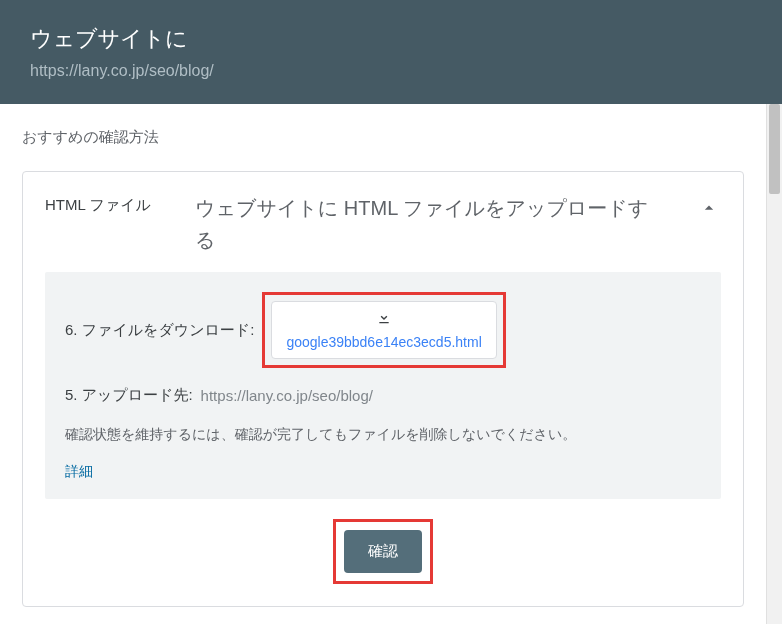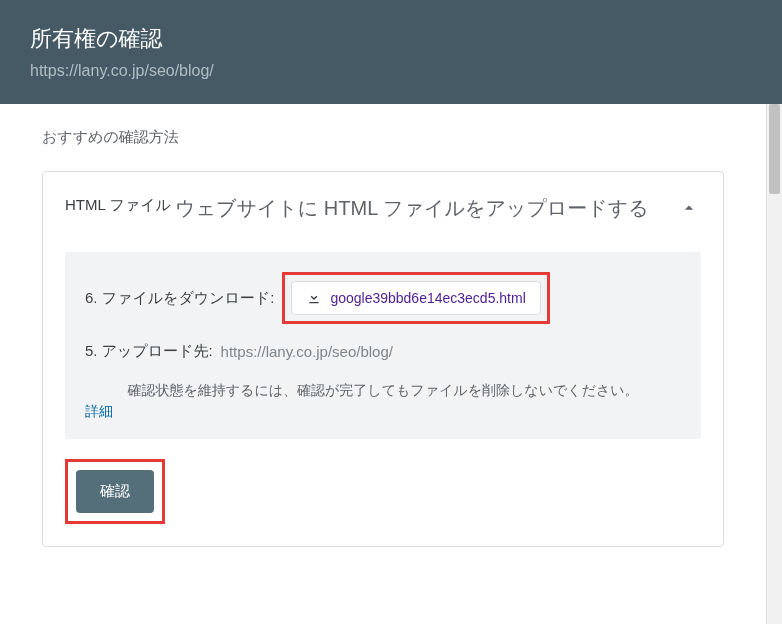--- a/index.html
+++ b/index.html
@@ -23,21 +23,21 @@
     .header-url {
       font-size: 16px;
       color: #b0bec5;
     }
     .content-wrap {
       display: flex;
       height: calc(100% - 106px);
     }
     .content {
       flex: 1;
-      padding: 24px 42px;
+      padding: 24px 22px;
     }
     .scrollbar-track {
       width: 16px;
       background: #f1f1f1;
       position: relative;
       border-left: 1px solid #e0e0e0;
     }
     .scrollbar-thumb {
       position: absolute;
       top: 0;
@@ -53,21 +53,22 @@
       margin-bottom: 24px;
     }
     .card {
       border: 1px solid #dadce0;
       border-radius: 4px;
       padding: 20px 22px 22px 22px;
     }
     .card-head {
       display: flex;
       align-items: flex-start;
-      margin-bottom: 28px;
+      gap: 40px;
+      margin-bottom: 16px;
     }
     .card-head-left {
       font-size: 15px;
       color: #3c4043;
       min-width: 110px;
       padding-top: 4px;
     }
     .card-head-desc {
       font-size: 20px;
       color: #5f6368;
@@ -105,42 +106,43 @@
       border: 3px solid #e53935;
       padding: 6px;
       display: inline-block;
     }
     .download-btn {
       background: #fff;
       border: 1px solid #dadce0;
       border-radius: 4px;
       padding: 8px 14px;
       font-size: 14px;
-      color: #4c1d95;
+      color: #3b82f6;
       display: inline-flex;
       align-items: center;
       gap: 8px;
       cursor: pointer;
       font-weight: 500;
+      flex-direction: column;
     }
     .download-btn svg { width: 16px; height: 16px; }
     .note {
       font-size: 14px;
       color: #5f6368;
       line-height: 1.7;
-      text-align: center;
+      margin-bottom: 16px;
     }
     .detail-link {
       font-size: 14px;
       color: #0369a1;
       cursor: pointer;
     }
     .footer {
       display: flex;
-      justify-content: flex-start;
+      justify-content: center;
       margin-top: 20px;
     }
     .verify-btn-wrap {
       border: 3px solid #e53935;
       padding: 8px;
       display: inline-block;
     }
     .verify-btn {
       background: #546e7a;
       color: #fff;
@@ -148,21 +150,21 @@
       padding: 12px 24px;
       font-size: 15px;
       border-radius: 4px;
       cursor: pointer;
     }
   </style>
 </head>
 <body>
 
 <div class="header">
-  <div class="header-title">所有権の確認</div>
+  <div class="header-title">ウェブサイトに</div>
   <div class="header-url">https://lany.co.jp/seo/blog/</div>
 </div>
 
 <div class="content-wrap">
   <div class="content">
 
     <div class="section-label">おすすめの確認方法</div>
 
     <div class="card">
 

